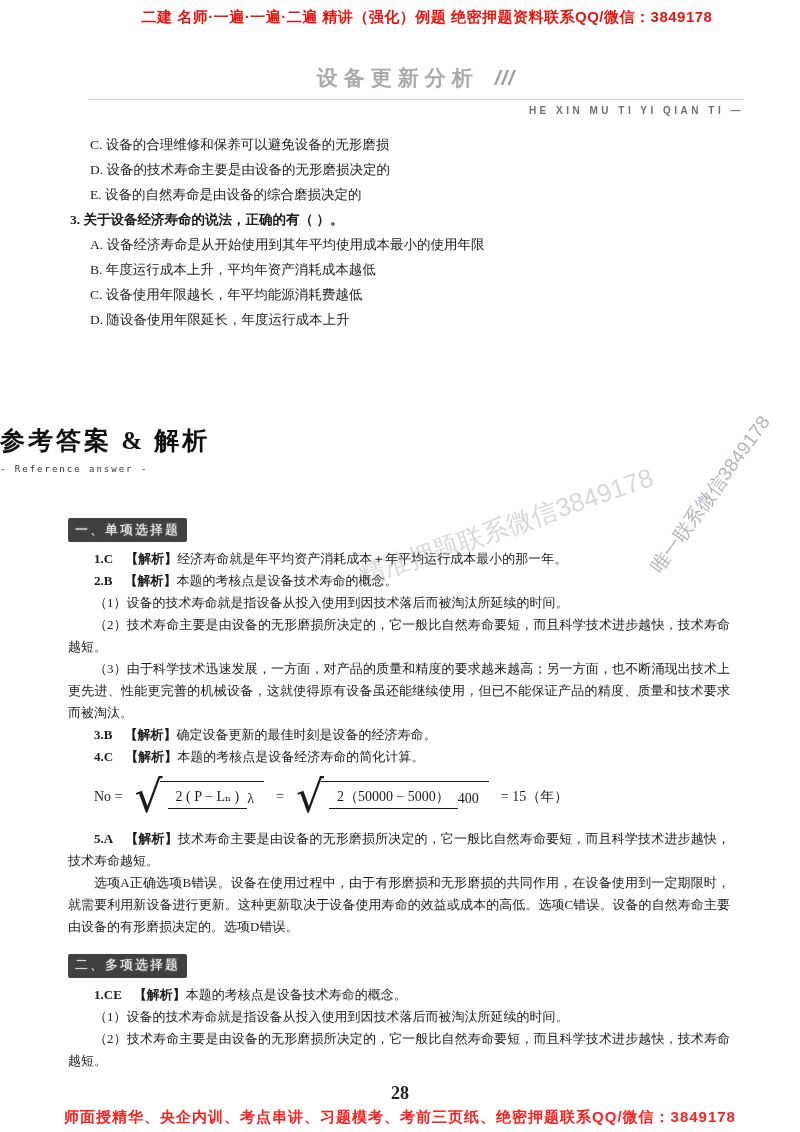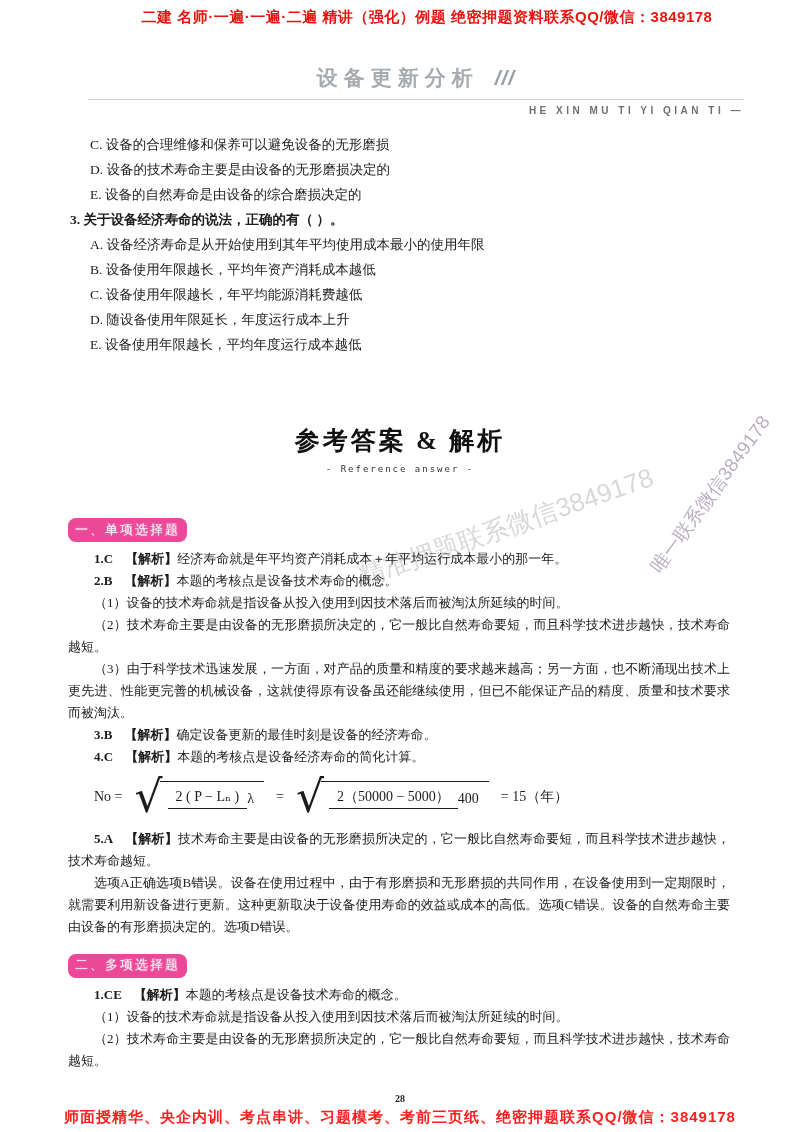--- a/index.html
+++ b/index.html
@@ -30,43 +30,43 @@
     text-align:right; font-family:"Liberation Sans",sans-serif; font-size:10px;
     color:#6f6f6f; font-weight:bold; letter-spacing:3.5px; margin-top:5px;
   }
 
   
   .qblock { position:absolute; top:132px; left:90px; right:72px; font-size:13.5px; }
   .opt { line-height:25px; }
   .stem { line-height:25px; margin-left:-20px;font-weight:bold; }
 
   
-  .answer-head { position:absolute; top:424px; left:0; right:0; text-align:center; }
+  .answer-head { position:absolute; top:424px; left:0; right:0; }
   .answer-title { font-size:25px; font-weight:bold; letter-spacing:3px; color:#111; }
   .answer-sub {
     margin-top:7px; font-size:9px; letter-spacing:2px; color:#333;
     font-family:"DejaVu Sans Mono",monospace;
   }
 
   
   .wm { position:absolute; white-space:nowrap; pointer-events:none;
         font-family:"Liberation Sans",sans-serif; }
   .wm-center { top:560px; left:360px; font-size:26px; color:rgba(125,125,125,.30);
                transform:rotate(-19deg); transform-origin:left center; }
   .wm-right { top:552px; left:666px; font-size:19px; color:rgba(118,96,134,.50);
               transform:rotate(-54deg); transform-origin:left bottom; }
 
   
   .content {
     position:absolute; top:518px; left:68px; right:70px;
     font-size:13px; line-height:22px; text-align:justify;
   }
   .sec-label {
-    display:inline-block; background:#ec4899; color:#f7f7f7;
-    font-size:13px; padding:1px 7px; letter-spacing:2px; border-radius:8px;
+    display:inline-block; background:#404040; color:#f7f7f7;
+    font-size:13px; padding:1px 7px; letter-spacing:2px; border-radius:2px;
     margin:0 0 6px 0; font-family:"Liberation Sans",sans-serif;
     text-shadow:0 0 2px rgba(255,255,255,.55);
   }
   .sec-label-2 { margin-top:16px;font-family:Liberation Mono, monospace; }
   .para { margin:0; text-indent:2em; }
   .pnum { font-weight:bold; margin-right:12px; }
   .ptag { font-weight:bold; }
   .pnum:empty, .ptag:empty { display:none; }
 
   
@@ -75,21 +75,21 @@
   .sqrt { display:inline-flex; align-items:flex-start; }
   .sqrt .sign { font-size:44px; line-height:38px; font-weight:400; margin-right:-3px;
                 font-family:"DejaVu Sans",sans-serif; }
   .sqrt .body { border-top:1.6px solid #1a1a1a; padding:4px 10px 0 8px; margin-top:3px; }
   .frac { display:inline-flex; flex-direction:row; align-items:center; line-height:1.35; }
   .frac .top { border-bottom:1px solid #1a1a1a; padding:0 8px 1px; }
   .frac .bot { padding-top:1px; }
 
   
   .page-num { position:absolute; bottom:28px; left:0; right:0; text-align:center;
-              font-weight:bold; font-size:10px; color:#222; }
+              font-weight:bold; font-size:18px; color:#222; }
   .footer-promo {
     position:absolute; bottom:5px; left:0; right:0; text-align:center;
     color:#ff1e1e; font-size:15px; font-weight:bold; letter-spacing:1px;
     font-family:"Liberation Sans",sans-serif;
   }
 </style>
 </head>
 <body>
 
 <div class="page">
@@ -106,24 +106,23 @@
     <div class="header-rule"></div>
     <div class="header-sub">HE XIN MU TI YI QIAN TI —</div>
   </div>
 
   <div class="qblock">
     <div class="opt">C. 设备的合理维修和保养可以避免设备的无形磨损</div>
     <div class="opt">D. 设备的技术寿命主要是由设备的无形磨损决定的</div>
     <div class="opt">E. 设备的自然寿命是由设备的综合磨损决定的</div>
     <div class="stem">3. 关于设备经济寿命的说法，正确的有（ ）。</div>
     <div class="opt">A. 设备经济寿命是从开始使用到其年平均使用成本最小的使用年限</div>
-    <div class="opt">B. 设备使用年限越长，平均年资产消耗成本越低</div>
+    <div class="opt">B. 年度运行成本上升，平均年资产消耗成本越低</div>
     <div class="opt">C. 设备使用年限越长，年平均能源消耗费越低</div>
     <div class="opt">D. 随设备使用年限延长，年度运行成本上升</div>
-    <div class="opt">E. 设备使用年限越长，平均年度运行成本越低</div>
   </div>
 
   <div class="answer-head">
     <div class="answer-title">参考答案 &amp; 解析</div>
     <div class="answer-sub">- Reference answer -</div>
   </div>
 
   <div class="wm wm-center">精准押题联系微信3849178</div>
   <div class="wm wm-right">唯一联系微信3849178</div>
 

